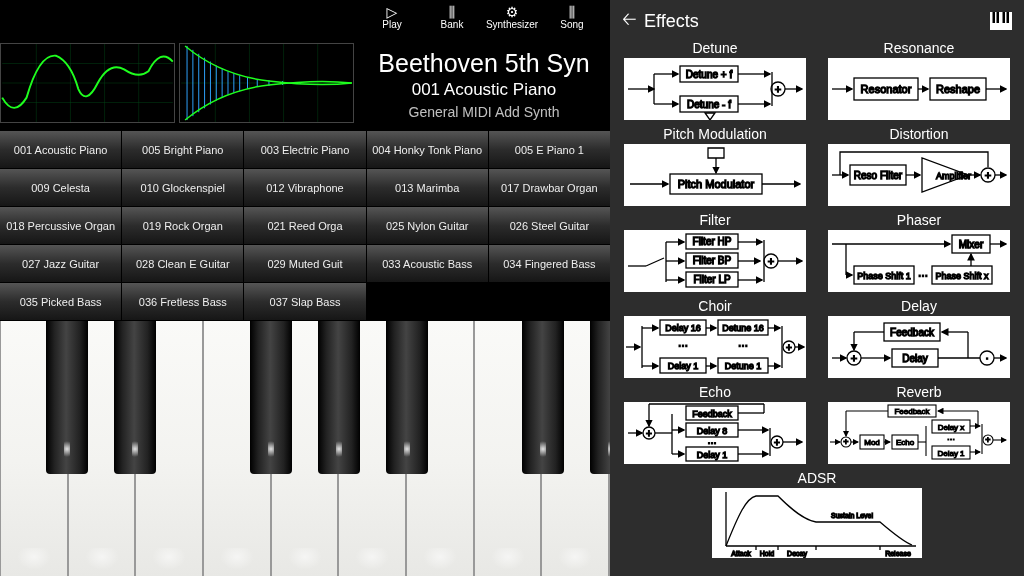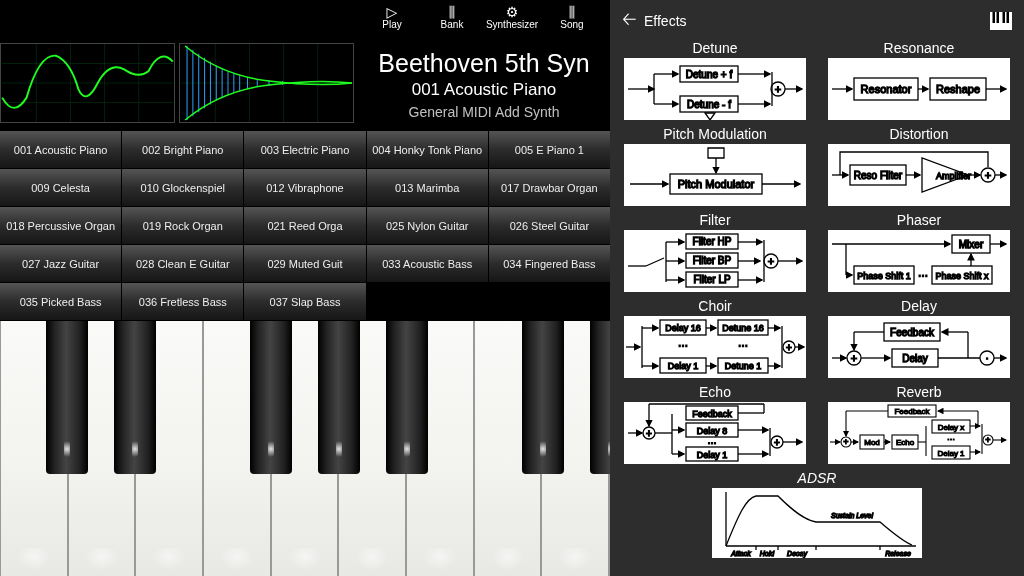--- a/index.html
+++ b/index.html
@@ -33,30 +33,30 @@
   .white-key:first-child { border-left: 1px solid #999; }
   .white-key::after { content:""; position:absolute; bottom:6px; left:50%; width:34px; height:22px; background: radial-gradient(ellipse at 50% 40%, rgba(255,255,255,.9), rgba(180,180,178,0) 70%); transform:translateX(-50%); opacity:.6; }
   .black-keys { position: absolute; top: 0; left: 0; width: 100%; height: 60%; }
   .black-key { position: absolute; top: 0; width: 42px; height: 100%; background: linear-gradient(to right, #000 0%, #222 20%, #444 48%, #222 80%, #000 100%); border-radius: 0 0 4px 4px; }
   .black-key::after { content:""; position:absolute; bottom:14px; left:50%; width:6px; height:22px; background: radial-gradient(circle, #fff, rgba(255,255,255,0) 70%); transform:translateX(-50%); opacity:.85; }
   
   
   .effects-panel { position: absolute; right: 0; top: 0; width: 414px; height: 576px; background: #2d2d2d; padding: 6px 12px 10px 12px; display: flex; flex-direction: column; }
   .fx-head { display: flex; align-items: center; height: 30px; }
   .back { font-size: 18px; width: 22px; cursor: pointer; }
-  .fx-title { font-size: 14px; font-weight: 400; flex: 1; }
+  .fx-title { font-size: 18px; font-weight: 400; flex: 1; }
   .piano-ico { width: 22px; height: 18px; }
   .piano-ico svg { width: 100%; height: 100%; }
   
   .fx-grid { display: grid; grid-template-columns: 1fr 1fr; gap: 6px 18px; margin-top: 4px; }
   .fx-item { display: flex; flex-direction: column; align-items: center; cursor: pointer; text-align: right; }
   .fx-label { font-size: 14px; font-weight: 300; margin-bottom: 2px; }
   .fx-diagram { width: 182px; height: 62px; background: #fff; color: #000; position: relative; }
   .fx-diagram svg { width: 100%; height: 100%; }
-  .fx-adsr { grid-column: 1 / 3; font-style: italic; }
+  .fx-adsr { grid-column: 1 / 3; }
   .fx-adsr .fx-diagram { width: 210px; height: 70px; }
   svg text { font-family: "Segoe UI", sans-serif; }
 </style>
 </head>
 <body>
 
 <div class="main">
 
   <div class="toolbar">
     <div class="tool-btn">
@@ -124,21 +124,21 @@
     </div>
     <div class="song-info">
       <div class="song-title">Beethoven 5th Syn</div>
       <div class="instr-title">001 Acoustic Piano</div>
       <div class="subtitle">General MIDI Add Synth</div>
     </div>
   </div>
 
   <div class="inst-grid">
       <div class="inst-cell">001 Acoustic Piano</div>
-      <div class="inst-cell">002 Bright Piano</div>
+      <div class="inst-cell">005 Bright Piano</div>
       <div class="inst-cell">003 Electric Piano</div>
       <div class="inst-cell">004 Honky Tonk Piano</div>
       <div class="inst-cell">005 E Piano 1</div>
       <div class="inst-cell">009 Celesta</div>
       <div class="inst-cell">010 Glockenspiel</div>
       <div class="inst-cell">012 Vibraphone</div>
       <div class="inst-cell">013 Marimba</div>
       <div class="inst-cell">017 Drawbar Organ</div>
       <div class="inst-cell">018 Percussive Organ</div>
       <div class="inst-cell">019 Rock Organ</div>

